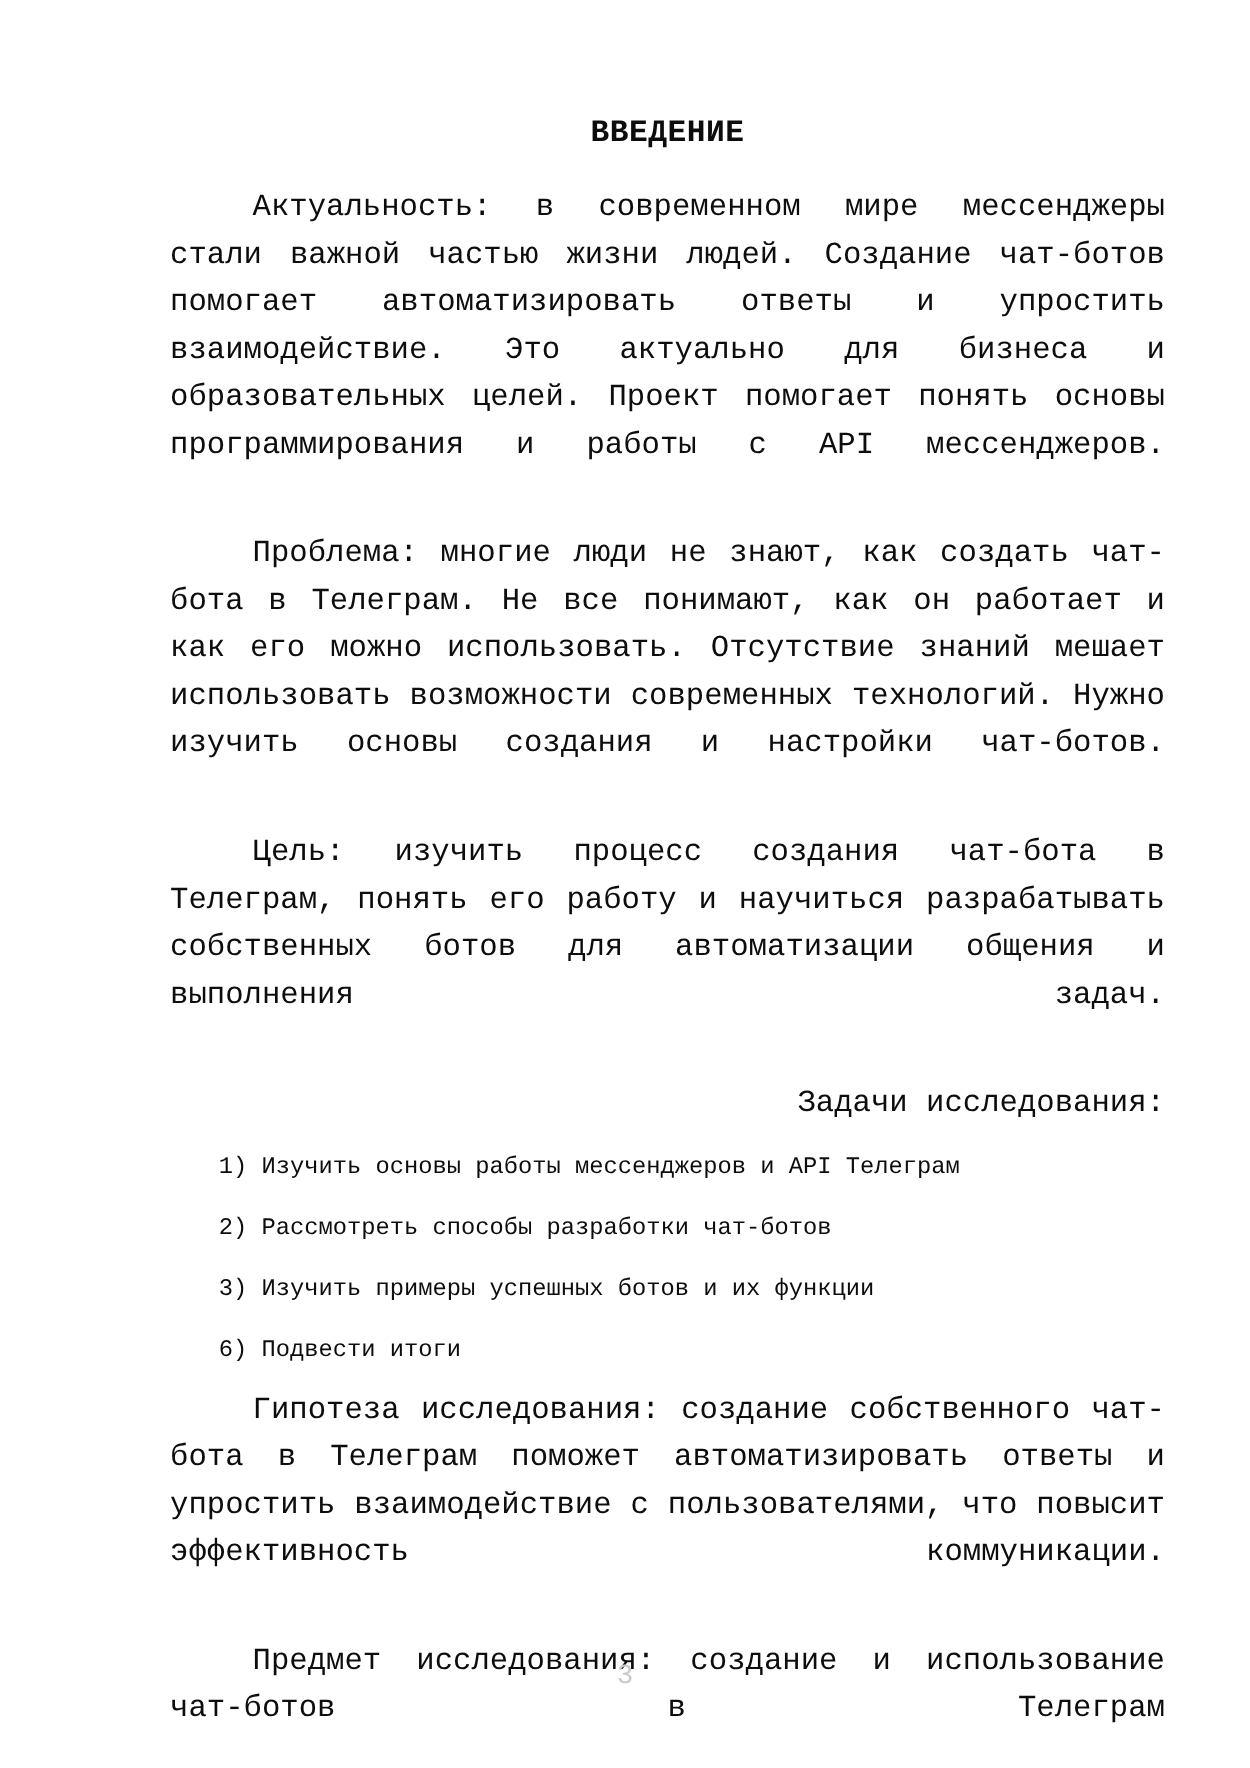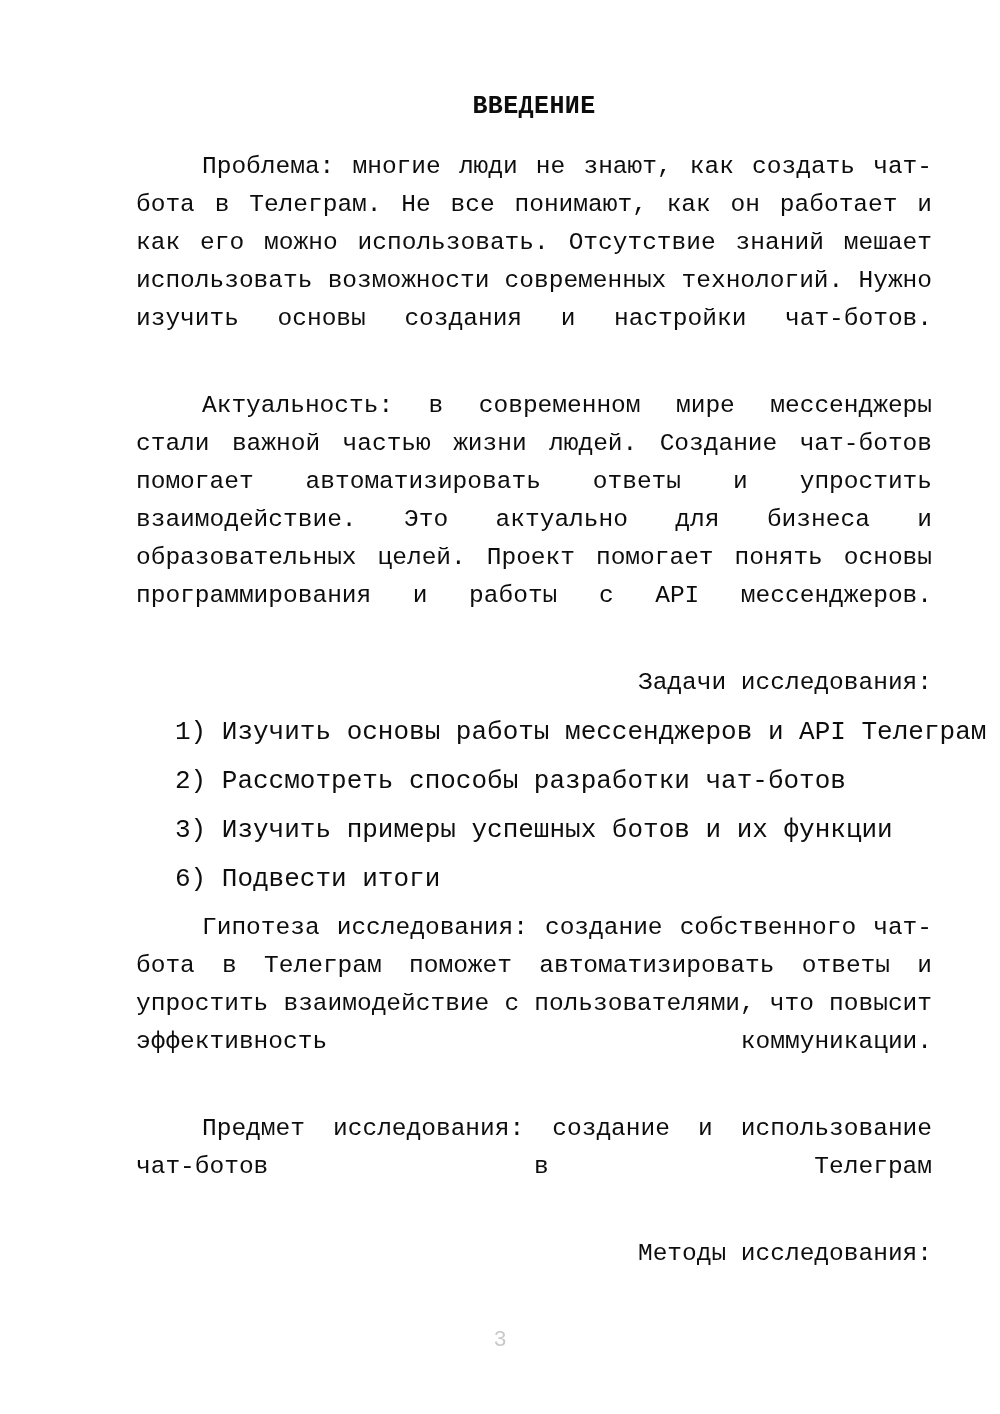--- a/index.html
+++ b/index.html
@@ -62,21 +62,21 @@
     margin: 0 0 11px 0;
   }
 
   .list {
     list-style: none;
     margin: 0 0 11px 0;
     padding: 0;
   }
 
   .list-item {
-    font-size: 26px;
+    font-size: 19px;
     line-height: 38px;
     text-align: left;
     padding-left: 39px;
     margin: 0 0 11px 0;
     white-space: pre;
   }
 
   .page-number {
     position: absolute;
     left: 0;
@@ -90,24 +90,25 @@
 </style>
 </head>
 <body>
 
 <div class="page">
 
   <div class="page-body">
 
     <h1 class="doc-title">ВВЕДЕНИЕ</h1>
 
+    <p class="para">Актуальность: в современном мире мессенджеры стали важной частью жизни людей. Создание чат-ботов помогает автоматизировать ответы и упростить взаимодействие. Это актуально для бизнеса и образовательных целей. Проект помогает понять основы программирования и работы с API мессенджеров.</p>
+
     <p class="para">Проблема: многие люди не знают, как создать чат-бота в Телеграм. Не все понимают, как он работает и как его можно использовать. Отсутствие знаний мешает использовать возможности современных технологий. Нужно изучить основы создания и настройки чат-ботов.</p>
 
-    <p class="para">Актуальность: в современном мире мессенджеры стали важной частью жизни людей. Создание чат-ботов помогает автоматизировать ответы и упростить взаимодействие. Это актуально для бизнеса и образовательных целей. Проект помогает понять основы программирования и работы с API мессенджеров.</p>
-
+    <p class="para">Цель: изучить процесс создания чат-бота в Телеграм, понять его работу и научиться разрабатывать собственных ботов для автоматизации общения и выполнения задач.</p>
 
     <p class="para-plain">Задачи исследования:</p>
 
     <ul class="list">
       <li class="list-item">1) Изучить основы работы мессенджеров и API Телеграм</li>
       <li class="list-item">2) Рассмотреть способы разработки чат-ботов</li>
       <li class="list-item">3) Изучить примеры успешных ботов и их функции</li>
       <li class="list-item">6) Подвести итоги</li>
     </ul>
 

